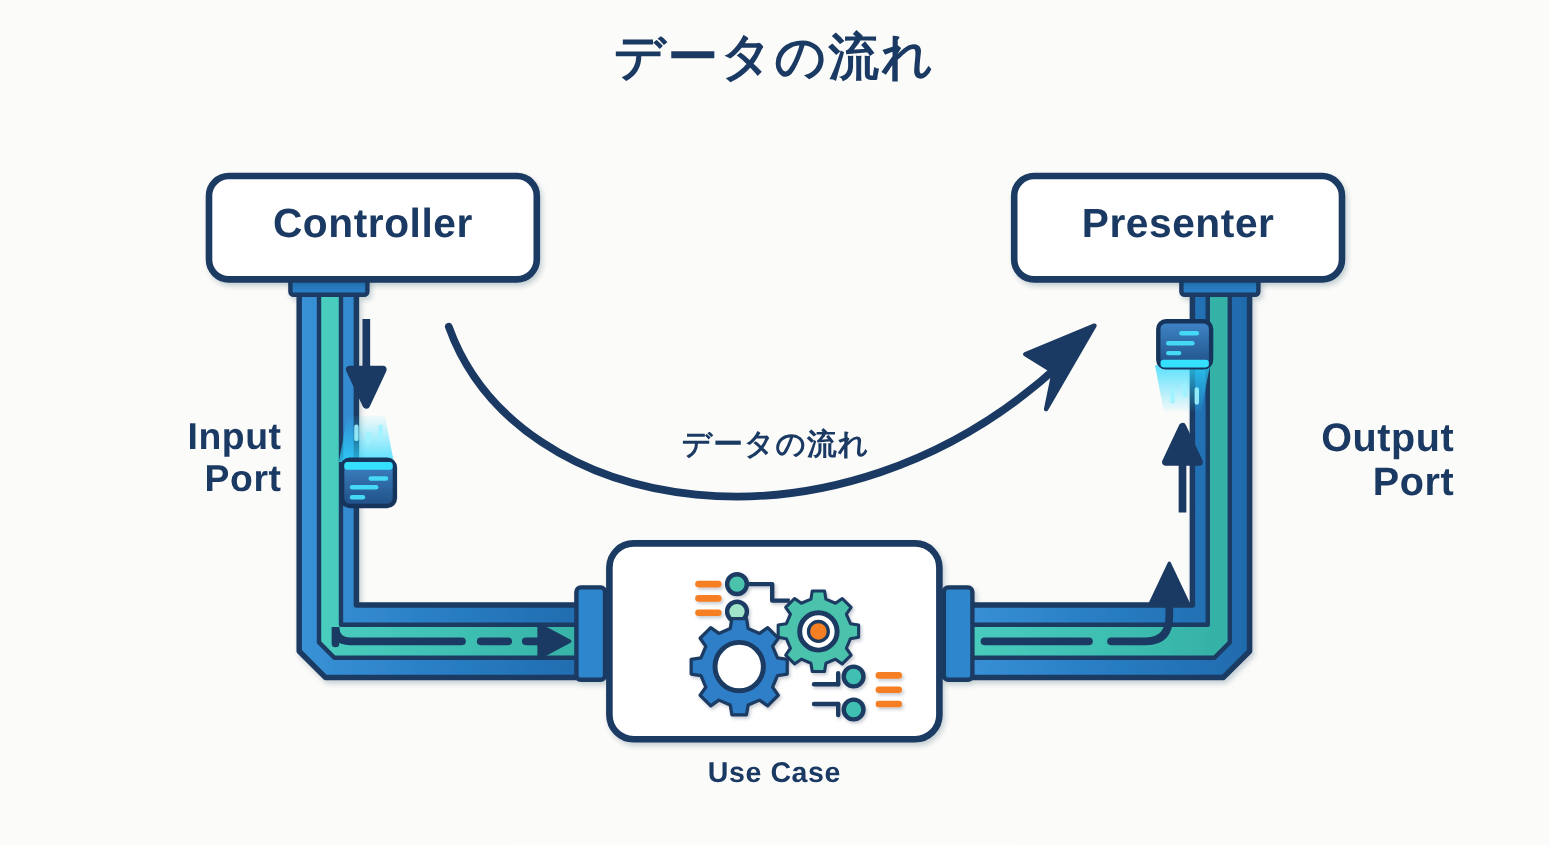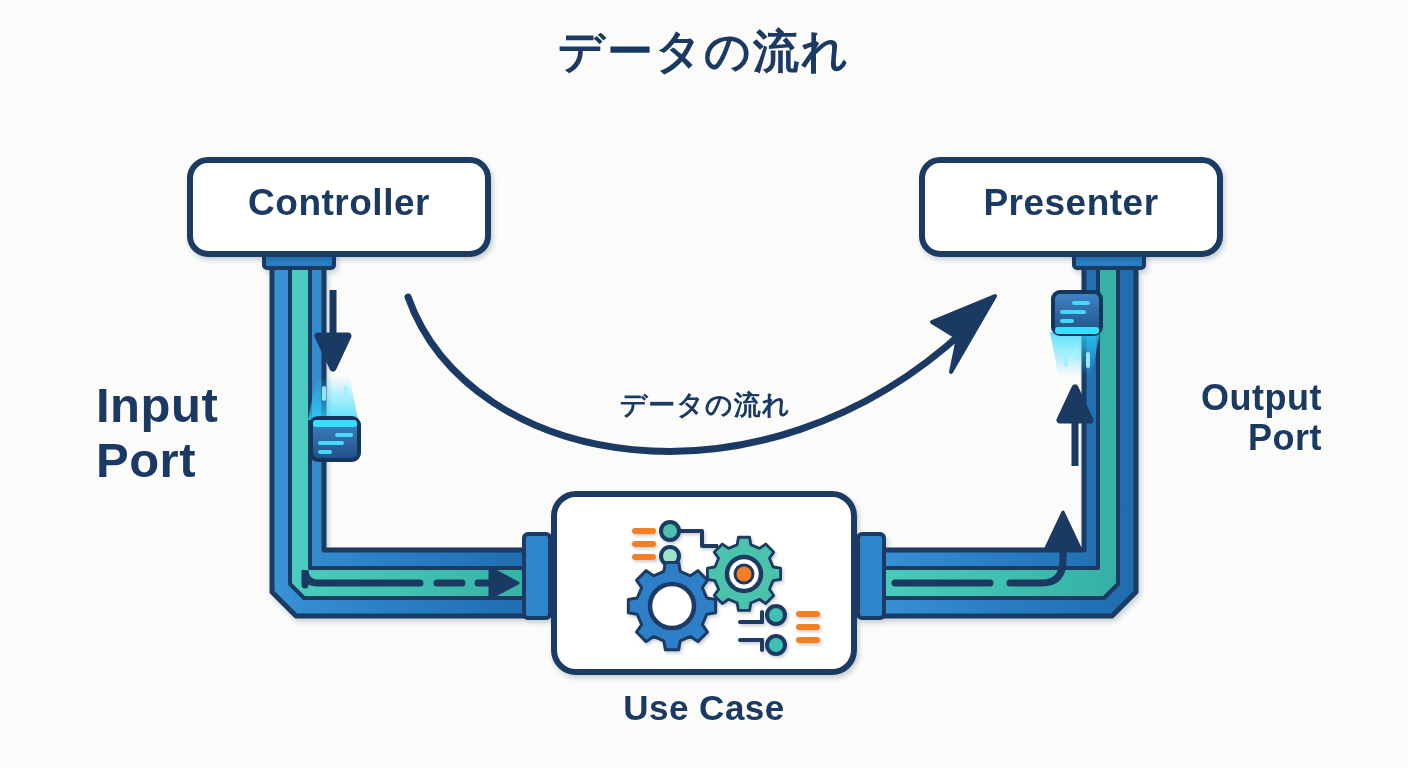--- a/index.html
+++ b/index.html
@@ -52,28 +52,28 @@
     top: 182px;
     width: 298px;
     text-align: center;
     font-size: 37px;
   }
   #usecase-label {
     left: 554px;
     top: 688px;
     width: 300px;
     text-align: center;
-    font-size: 35px;
+    font-size: 26px;
   }
   #input-port-label {
     left: 96px;
     top: 378px;
     width: 160px;
-    text-align: left;
-    font-size: 49px;
+    text-align: right;
+    font-size: 34px;
   }
   #output-port-label {
     left: 1152px;
     top: 378px;
     width: 170px;
     text-align: right;
     font-size: 36px;
   }
   #flow-arrow-label {
     left: 575px;

